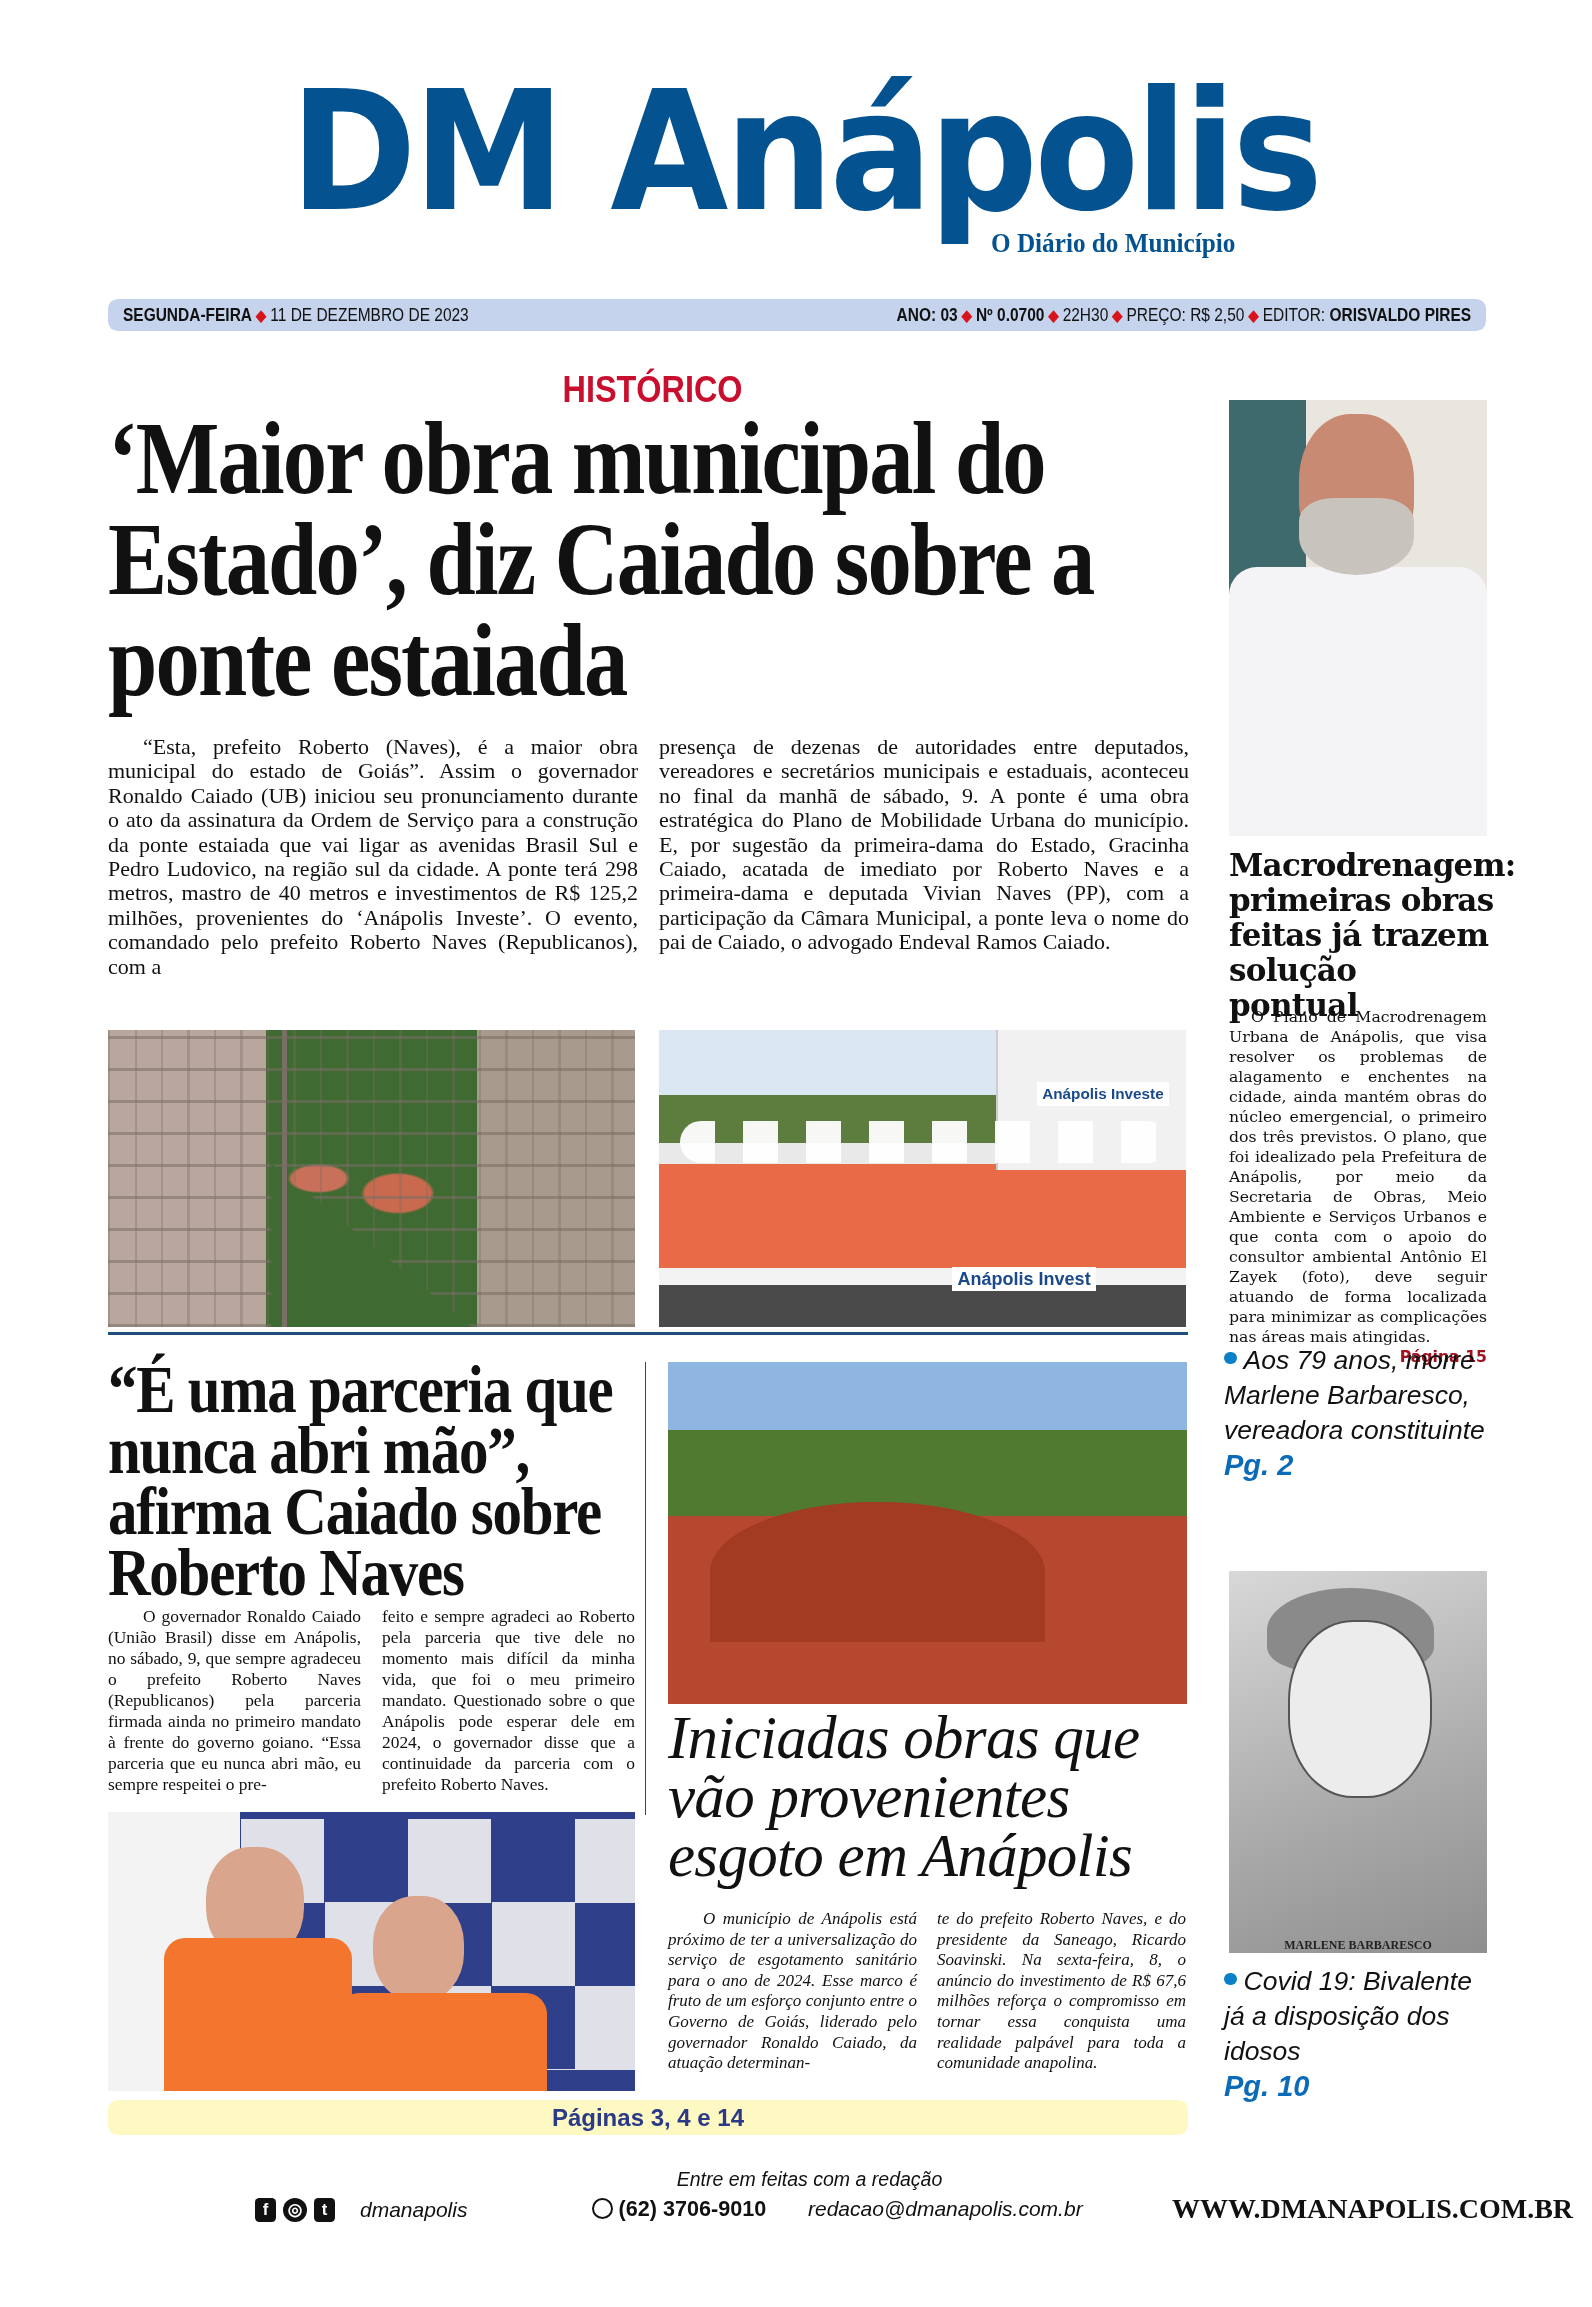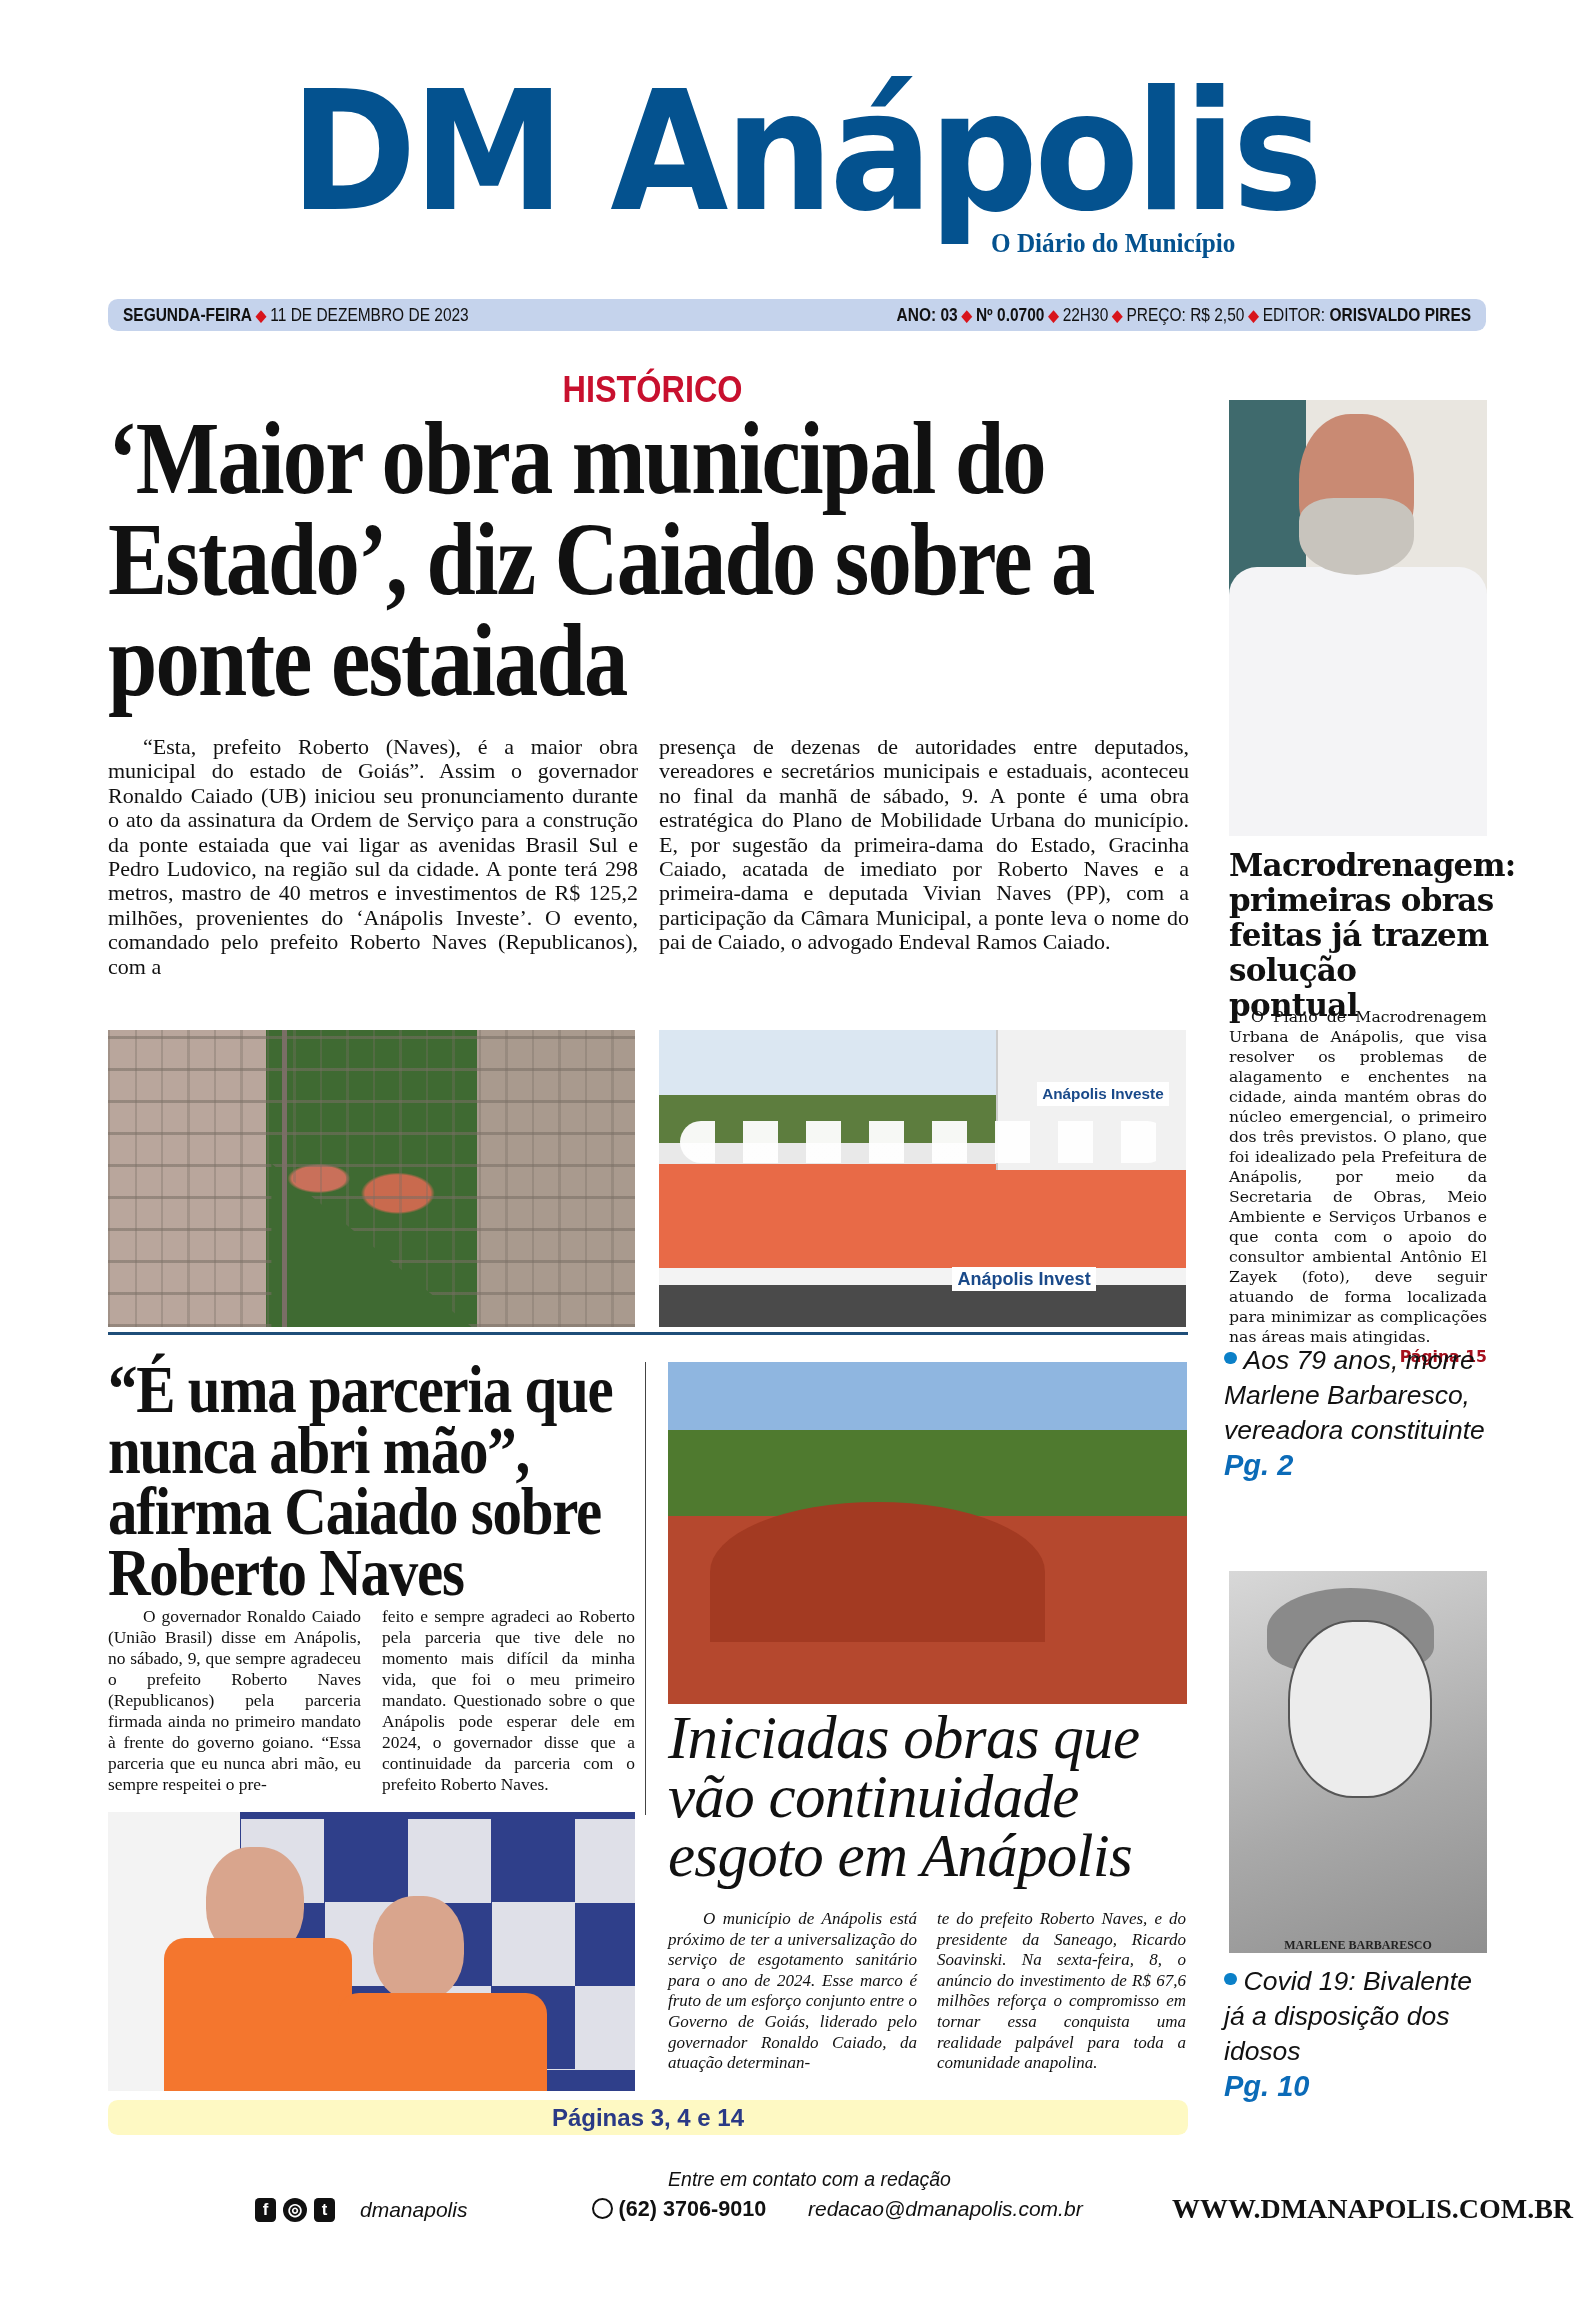--- a/index.html
+++ b/index.html
@@ -174,29 +174,29 @@
   <div class="check"></div>
   <div class="h1"></div>
   <div class="h2"></div>
   <div class="vest1"></div>
   <div class="vest2"></div>
 </div>
 
 <div class="abs photo sewer">
     <div class="mound"></div>
   </div>
-<div class="abs italic-headline">Iniciadas obras que vão continuidade esgoto em Anápolis</div>
+<div class="abs italic-headline">Iniciadas obras que vão provenientes esgoto em Anápolis</div>
 <div class="abs body-col it-col it-col1">
     <span class="indent">O município de Anápolis está próximo de ter a universalização do serviço de esgotamento sanitário para o ano de 2024. Esse marco é fruto de um esforço conjunto entre o Governo de Goiás, liderado pelo governador Ronaldo Caiado, da atuação determinan-</span>
   </div>
 <div class="abs body-col it-col it-col2"><span>te do prefeito Roberto Naves, e do presidente da Saneago, Ricardo Soavinski. Na sexta-feira, 8, o anúncio do investimento de R$ 67,6 milhões reforça o compromisso em tornar essa conquista uma realidade palpável para toda a comunidade anapolina.</span></div>
 
 <div class="abs pagesbar">Páginas 3, 4 e 14</div>
 
-<div class="abs footer-contact">Entre em contato com a redação</div>
+<div class="abs footer-contact">Entre em feitas com a redação</div>
 <div class="abs socials">
   <span class="soc">f</span>
   <span class="soc round">◎</span>
   <span class="soc">t</span>
   <span class="handle">dmanapolis</span>
 </div>
 <div class="abs phone"><span class="wa"></span><span>(62) 3706-9010</span></div>
 <div class="abs email">redacao@dmanapolis.com.br</div>
 <div class="abs website">WWW.DMANAPOLIS.COM.BR</div>
 

